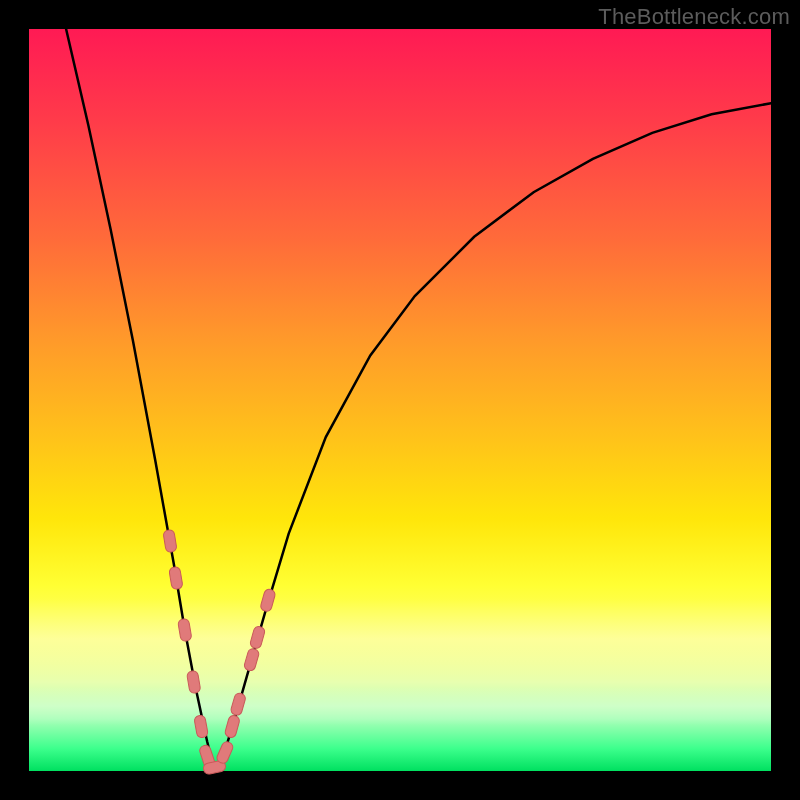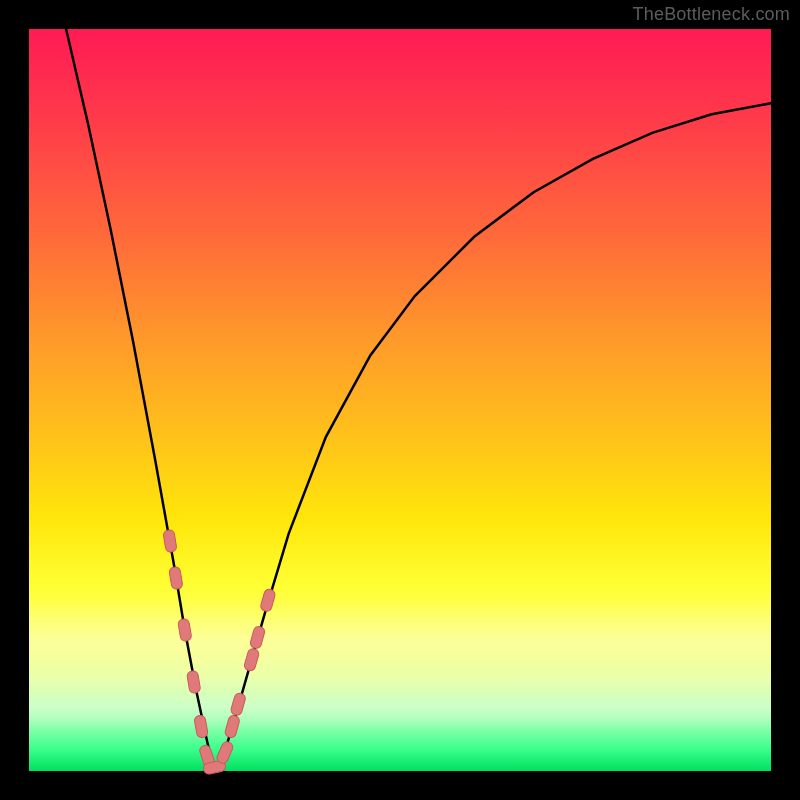--- a/index.html
+++ b/index.html
@@ -60,21 +60,21 @@
   }
   .marker {
     fill: #e07a7a;
     stroke: #c95a5a;
     stroke-width: 1;
   }
   .watermark {
     position: absolute;
     top: 4px;
     right: 10px;
-    font-size: 18px;
+    font-size: 22px;
     font-weight: 500;
     color: #5c5c5c;
     letter-spacing: 0.2px;
     user-select: none;
   }
 </style>
 </head>
 <body>
 
 <div class="frame">

